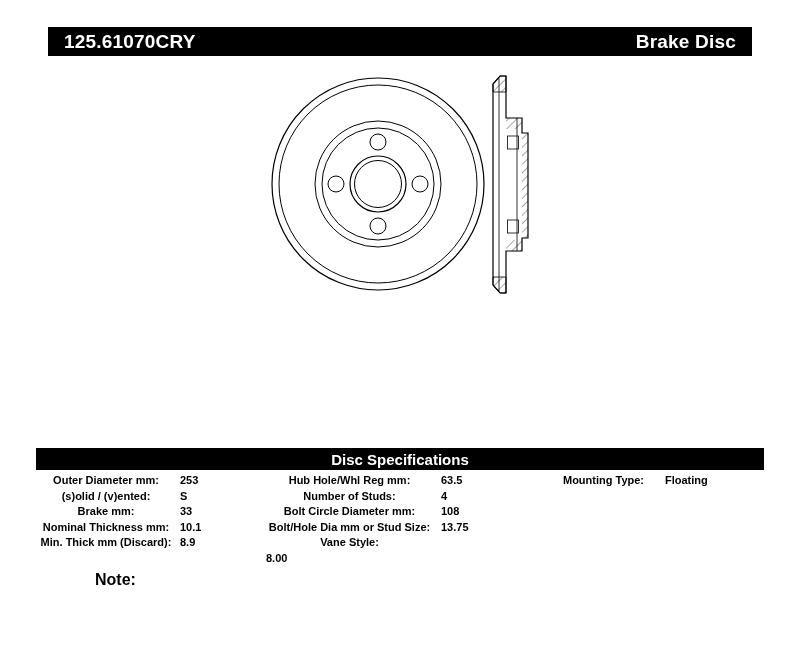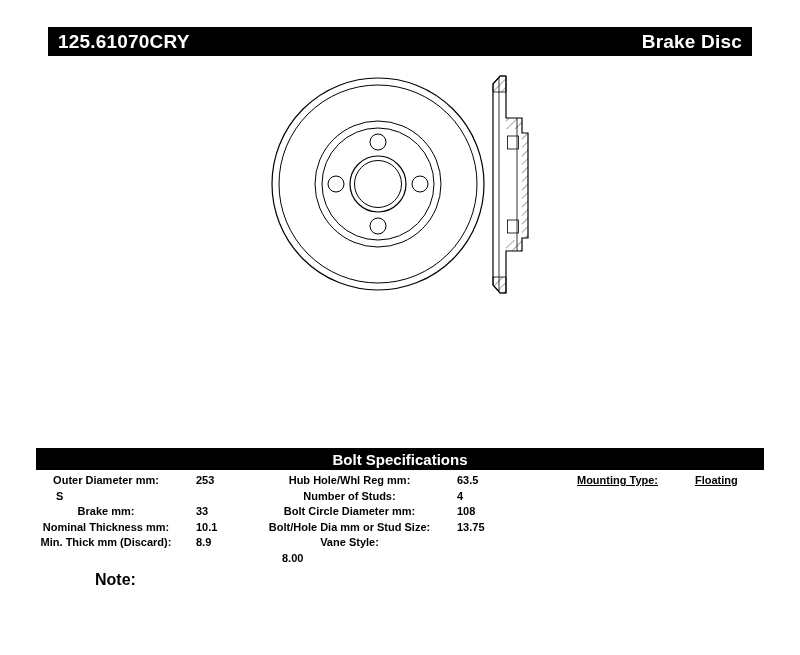--- a/index.html
+++ b/index.html
@@ -10,41 +10,41 @@
     font-family: "Liberation Sans", sans-serif;
     font-weight: bold;
     color: #000000;
     overflow: hidden;
   }
   .header-bar {
     position: absolute; left: 48px; top: 27px;
     width: 704px; height: 29px;
     background: #000000; color: #ffffff;
     display: flex; justify-content: space-between; align-items: center;
-    padding: 0 10px; box-sizing: border-box;
+    padding: 0 16px; box-sizing: border-box;
     font-size: 19px; letter-spacing: 0.2px;
   }
   .drawing {
     position: absolute; left: 255px; top: 66px;
     width: 320px; height: 240px;
   }
   .spec-title {
     position: absolute; left: 36px; top: 448px;
     width: 728px; height: 22px;
     background: #000000; color: #ffffff;
     display: flex; align-items: center; justify-content: center;
     font-size: 15px;
   }
   .spec-col { position: absolute; top: 473px; font-size: 11px; }
   .spec-col .row { display: flex; line-height: 15.5px; }
   .spec-col .lbl { text-align: center; flex: 0 0 auto; }
-  .spec-col .val { margin-left: 20px; white-space: pre; }
+  .spec-col .val { margin-left: 4px; white-space: pre; }
   #col-left  { left: 36px; }  #col-left  .lbl { width: 140px; }
   #col-mid   { left: 262px; } #col-mid   .lbl { width: 175px; }
-  #col-right { left: 560px; text-decoration: underline; } #col-right .lbl { width: 115px; }
+  #col-right { left: 546px; } #col-right .lbl { width: 115px; }
   .note { position: absolute; left: 95px; top: 571px; font-size: 16px; }
 </style>
 </head>
 <body>
 
 <div class="header-bar">
   <span>125.61070CRY</span>
   <span>Brake Disc</span>
 </div>
 
@@ -75,28 +75,29 @@
     <rect x="252.5" y="70" width="11" height="13" stroke-width="0.8"></rect>
     <rect x="252.5" y="154" width="11" height="13" stroke-width="0.8"></rect>
     <path d="M238,18 L245,10 L251,10 L251,26 L238,26 Z" fill="url(#hatch)" stroke-width="0.8"></path>
     <path d="M238,219 L245,227 L251,227 L251,211 L238,211 Z" fill="url(#hatch)" stroke-width="0.8"></path>
     <rect x="251" y="52" width="16" height="11" fill="url(#hatch)" stroke="none"></rect>
     <rect x="251" y="174" width="16" height="11" fill="url(#hatch)" stroke="none"></rect>
     <rect x="267" y="67" width="6" height="105" fill="url(#hatch)" stroke="none"></rect>
   </g>
 </svg>
 
-<div class="spec-title">Bolt Specifications</div>
+<div class="spec-title">Disc Specifications</div>
 
 <div class="spec-col" id="col-left">
   <div class="row">
     <span class="lbl">Outer Diameter mm:</span>
     <span class="val">253</span>
   </div>
   <div class="row">
+    <span class="lbl">(s)olid / (v)ented:</span>
     <span class="val">S</span>
   </div>
   <div class="row">
     <span class="lbl">Brake mm:</span>
     <span class="val">33</span>
   </div>
   <div class="row">
     <span class="lbl">Nominal Thickness mm:</span>
     <span class="val">10.1</span>
   </div>

